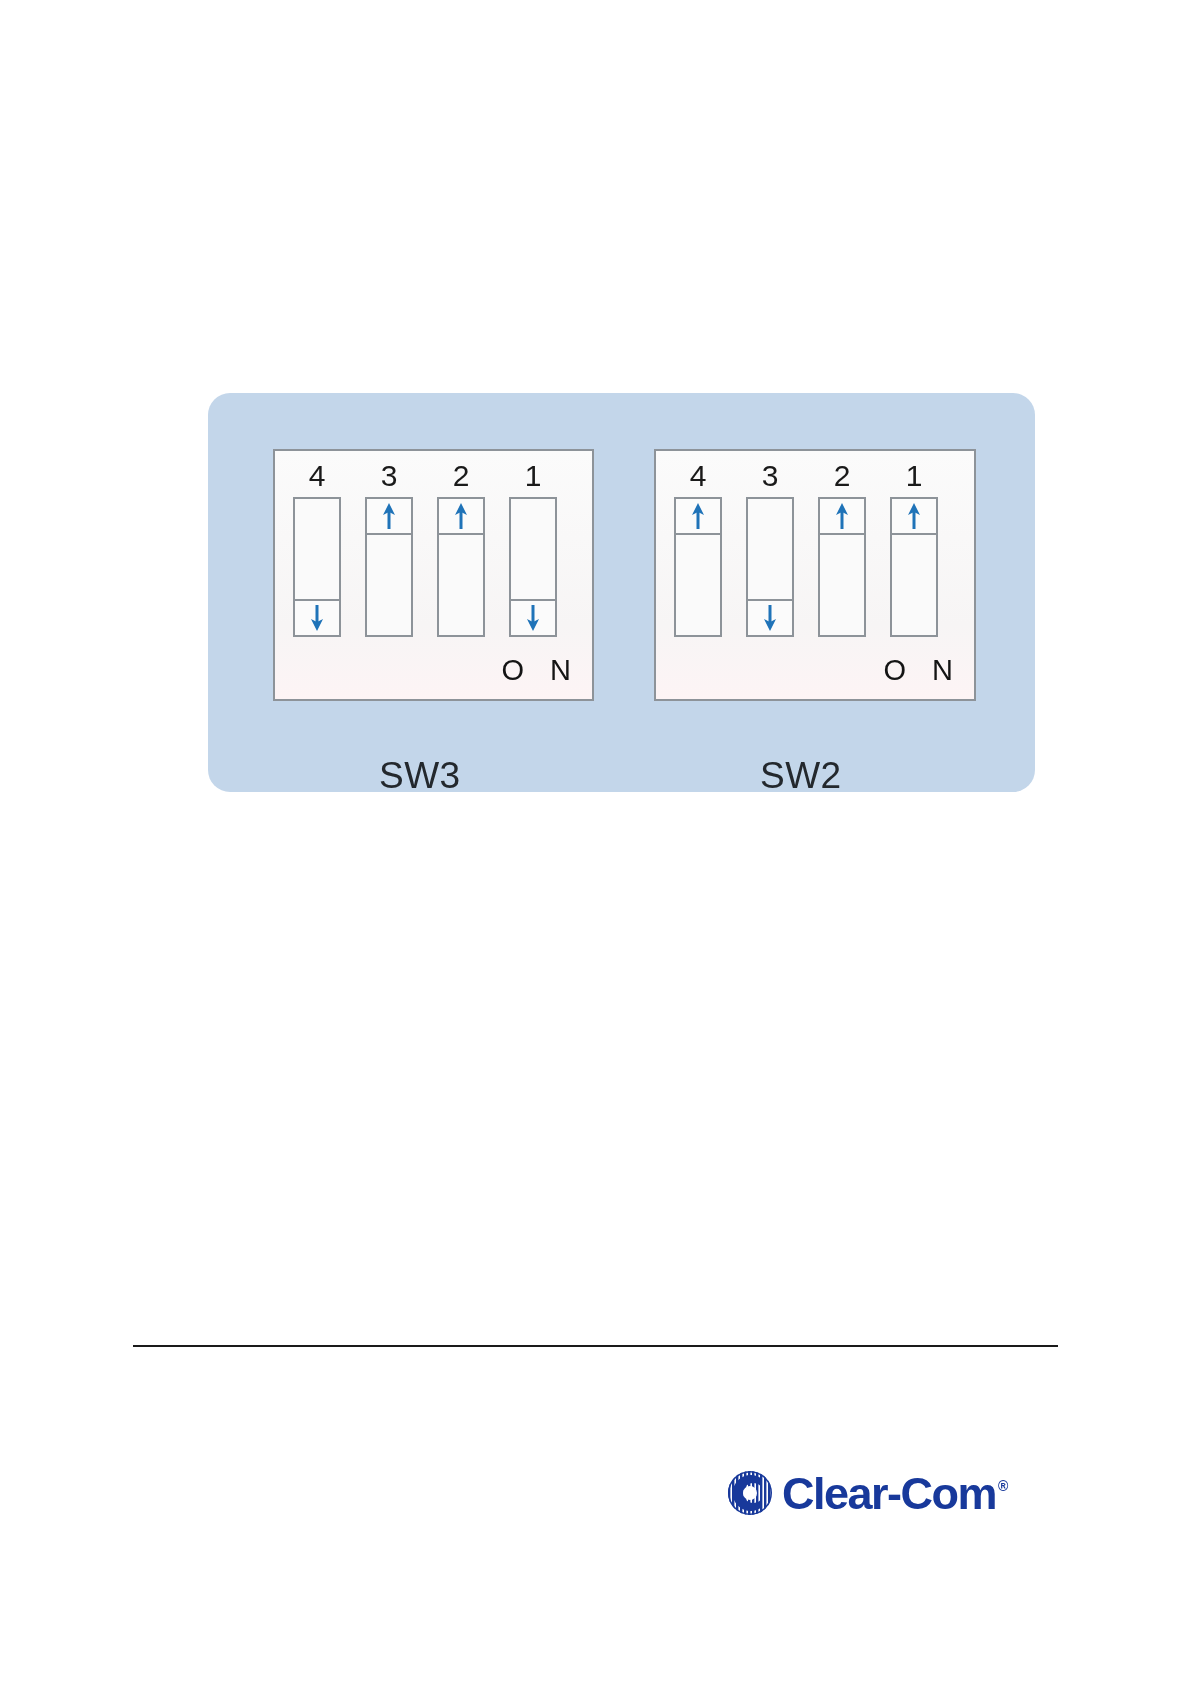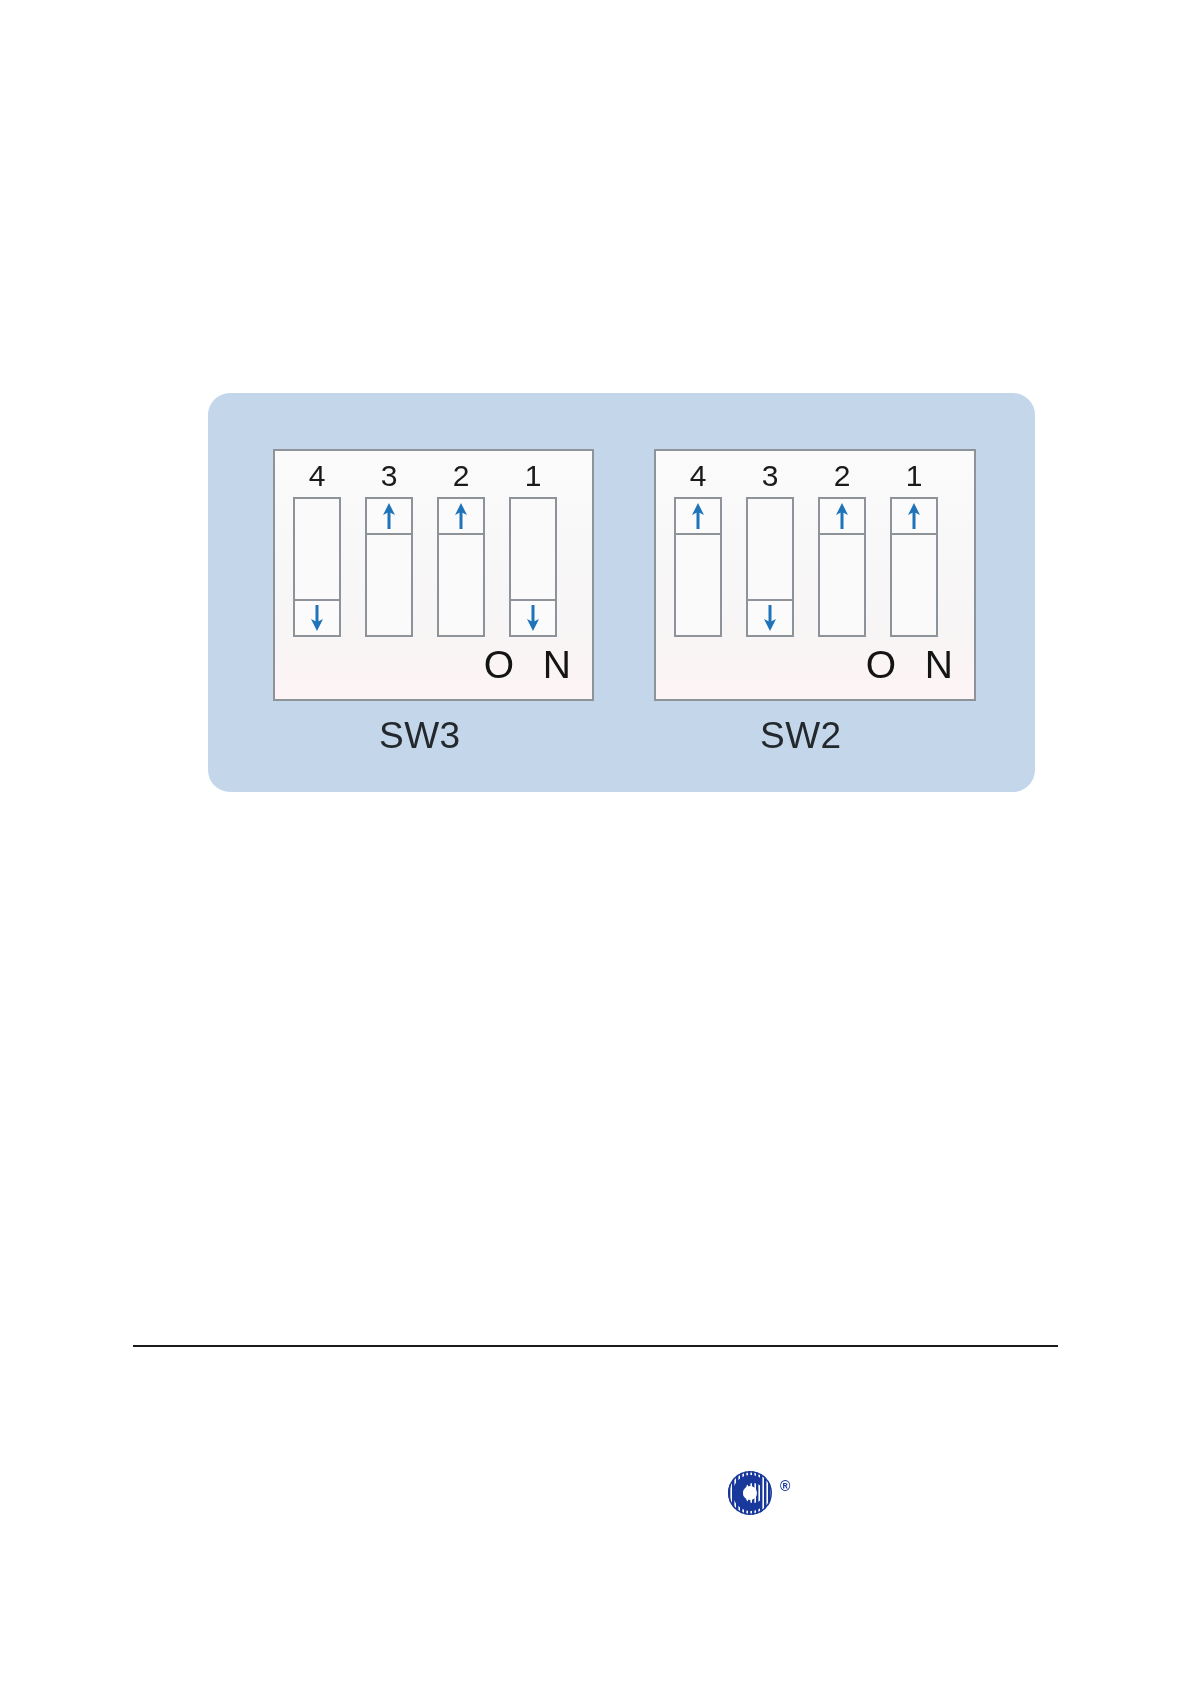--- a/index.html
+++ b/index.html
@@ -111,34 +111,35 @@
     width: 18px;
     height: 30px;
     display: block;
   }
 
   
   .on-label {
     position: absolute;
     bottom: 12px;
     right: 12px;
-    font-size: 39px;
+    font-size: 29px;
     color: #141414;
     letter-spacing: 9px;
     font-family: "Liberation Sans", sans-serif;
     white-space: pre;
   }
 
   
   .sw-caption {
     position: absolute;
     font-size: 37px;
     color: #23282d;
     font-family: "Liberation Sans", sans-serif;
     letter-spacing: 0.5px;
+    margin-top: 40px;
   }
   .sw-caption.c3 { left: 171px; top: 322px; }
   .sw-caption.c2 { left: 552px; top: 322px; text-align: right; }
 
   
   .footer-rule {
     position: absolute;
     left: 133px;
     top: 1345px;
     width: 925px;
@@ -308,16 +309,17 @@
           <rect x="34" y="6" width="2.4" height="44"></rect>
           <rect x="38" y="6" width="2.4" height="44"></rect>
           <rect x="42" y="6" width="2.4" height="44"></rect>
           <rect x="46" y="6" width="2.4" height="44"></rect>
         </g>
         <circle cx="28" cy="28" r="22" fill="none" stroke="#18399b" stroke-width="3"></circle>
         <path d="M40 14 A18 18 0 1 0 40 42 L40 33 A10 10 0 1 1 40 23 Z" fill="#18399b"></path>
         <circle cx="28" cy="28" r="7" fill="#ffffff"></circle>
       </g>
     </svg>
+    <span class="logo-word">Clear-Com</span>
     <span class="logo-reg">®</span>
   </div>
 
 </div>
 
 </body></html>

